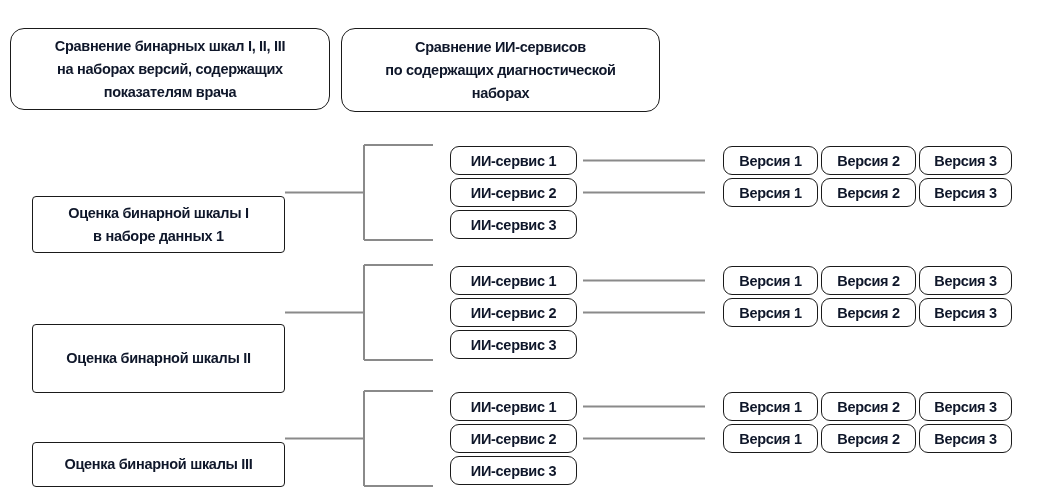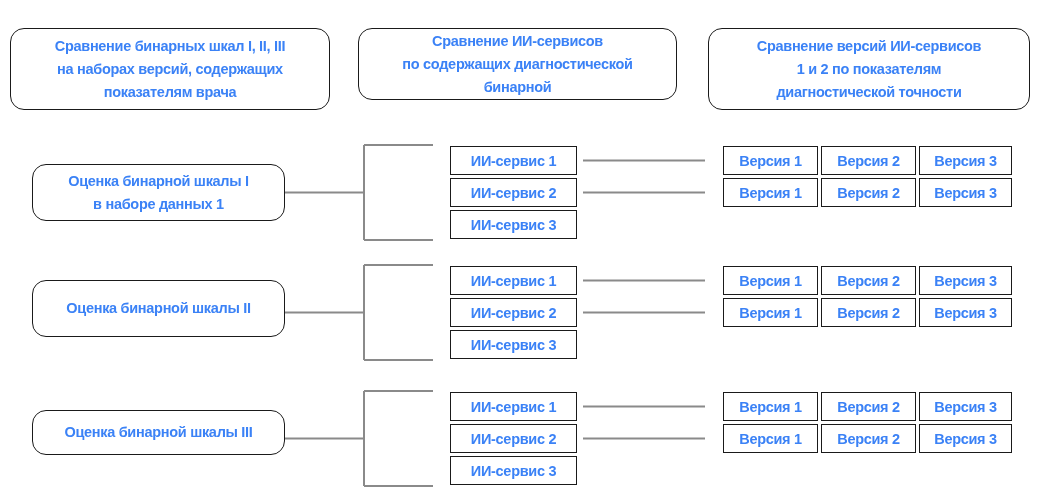--- a/index.html
+++ b/index.html
@@ -29,34 +29,35 @@
     box-sizing: border-box;
     background: #ffffff;
     border: 1.7px solid #1a1a1a;
     display: flex;
     flex-direction: column;
     align-items: center;
     justify-content: center;
     text-align: center;
     font-weight: 700;
     letter-spacing: -0.3px;
-    color: #3b82f6;
+    color: #0f172a;
   }
   .header-box {
     border-radius: 14px;
     font-size: 14.5px;
     line-height: 23px;
   }
   .left-box {
-    border-radius: 14px;
+    border-radius: 4px;
     font-size: 14.5px;
     line-height: 23px;
+    margin-top: 32px;
   }
   .small-box {
-    border-radius: 0;
+    border-radius: 9px;
     font-size: 14.5px;
     line-height: 14px;
   }
 </style>
 </head>
 <body>
 
 <div class="canvas">
 
   <svg class="connector-layer" width="1040" height="502" viewBox="0 0 1040 502">
@@ -83,46 +84,41 @@
       <line x1="583" y1="406.5" x2="705" y2="406.5"></line>
       <line x1="583" y1="438.5" x2="705" y2="438.5"></line>
     </g>
   </svg>
 
   <div class="box header-box" style="left:10px;top:28px;width:320px;height:82px">
     <div>Сравнение бинарных шкал I, II, III</div>
     <div>на наборах версий, содержащих</div>
     <div>показателям врача</div>
   </div>
-  <div class="box header-box" style="left:358px;top:28px;width:319px;height:72px">
+  <div class="box header-box" style="left:341px;top:28px;width:319px;height:84px">
     <div>Сравнение ИИ-сервисов</div>
     <div>по содержащих диагностической</div>
-    <div>бинарной</div>
-  </div>
-  <div class="box header-box" style="left:708px;top:28px;width:322px;height:82px">
-    <div>Сравнение версий ИИ-сервисов</div>
-    <div>1 и 2 по показателям</div>
-    <div>диагностической точности</div>
+    <div>наборах</div>
   </div>
 
   <div class="box left-box" style="left:32px;top:164px;width:253px;height:57px">
     <div>Оценка бинарной шкалы I</div>
     <div>в наборе данных 1</div>
   </div>
   <div class="box small-box" style="left:450px;top:146px;width:127px;height:29px">ИИ-сервис 1</div>
   <div class="box small-box" style="left:450px;top:178px;width:127px;height:29px">ИИ-сервис 2</div>
   <div class="box small-box" style="left:450px;top:210px;width:127px;height:29px">ИИ-сервис 3</div>
   <div class="box small-box" style="left:723px;top:146px;width:95px;height:29px">Версия 1</div>
   <div class="box small-box" style="left:821px;top:146px;width:95px;height:29px">Версия 2</div>
   <div class="box small-box" style="left:919px;top:146px;width:93px;height:29px">Версия 3</div>
   <div class="box small-box" style="left:723px;top:178px;width:95px;height:29px">Версия 1</div>
   <div class="box small-box" style="left:821px;top:178px;width:95px;height:29px">Версия 2</div>
   <div class="box small-box" style="left:919px;top:178px;width:93px;height:29px">Версия 3</div>
 
-  <div class="box left-box" style="left:32px;top:280px;width:253px;height:57px">
+  <div class="box left-box" style="left:32px;top:292px;width:253px;height:69px">
     <div>Оценка бинарной шкалы II</div>
   </div>
   <div class="box small-box" style="left:450px;top:266px;width:127px;height:29px">ИИ-сервис 1</div>
   <div class="box small-box" style="left:450px;top:298px;width:127px;height:29px">ИИ-сервис 2</div>
   <div class="box small-box" style="left:450px;top:330px;width:127px;height:29px">ИИ-сервис 3</div>
   <div class="box small-box" style="left:723px;top:266px;width:95px;height:29px">Версия 1</div>
   <div class="box small-box" style="left:821px;top:266px;width:95px;height:29px">Версия 2</div>
   <div class="box small-box" style="left:919px;top:266px;width:93px;height:29px">Версия 3</div>
   <div class="box small-box" style="left:723px;top:298px;width:95px;height:29px">Версия 1</div>
   <div class="box small-box" style="left:821px;top:298px;width:95px;height:29px">Версия 2</div>

